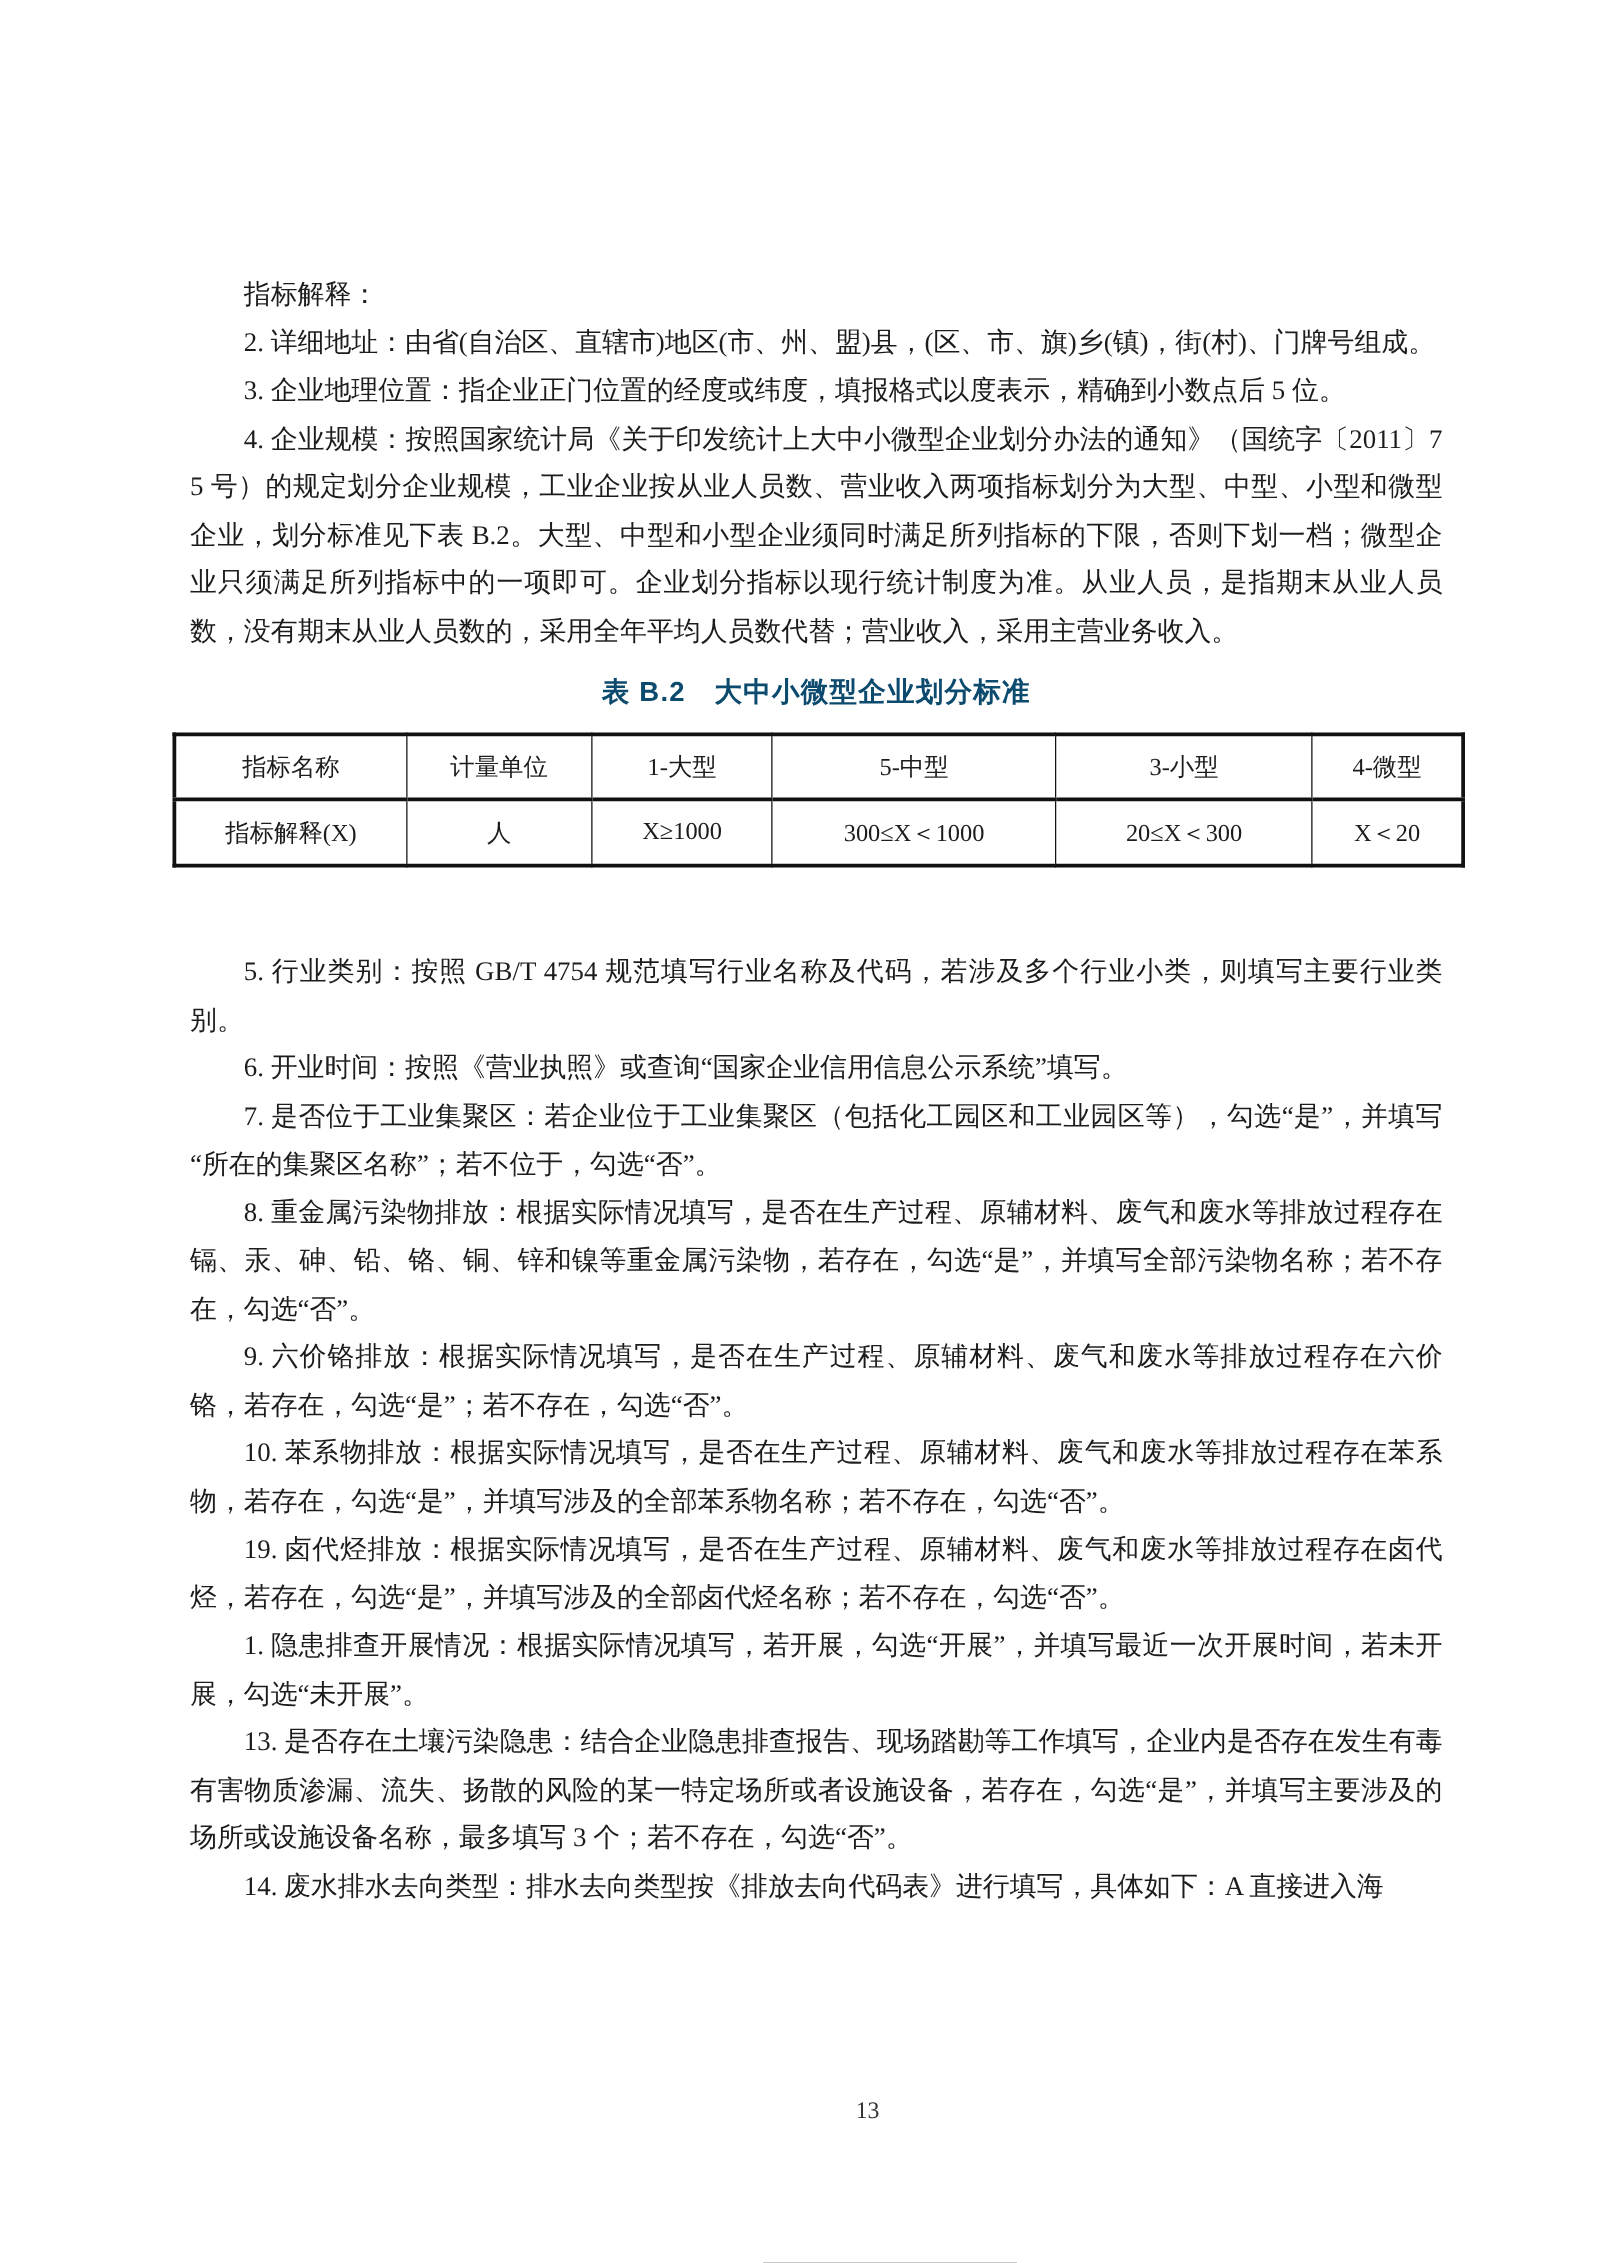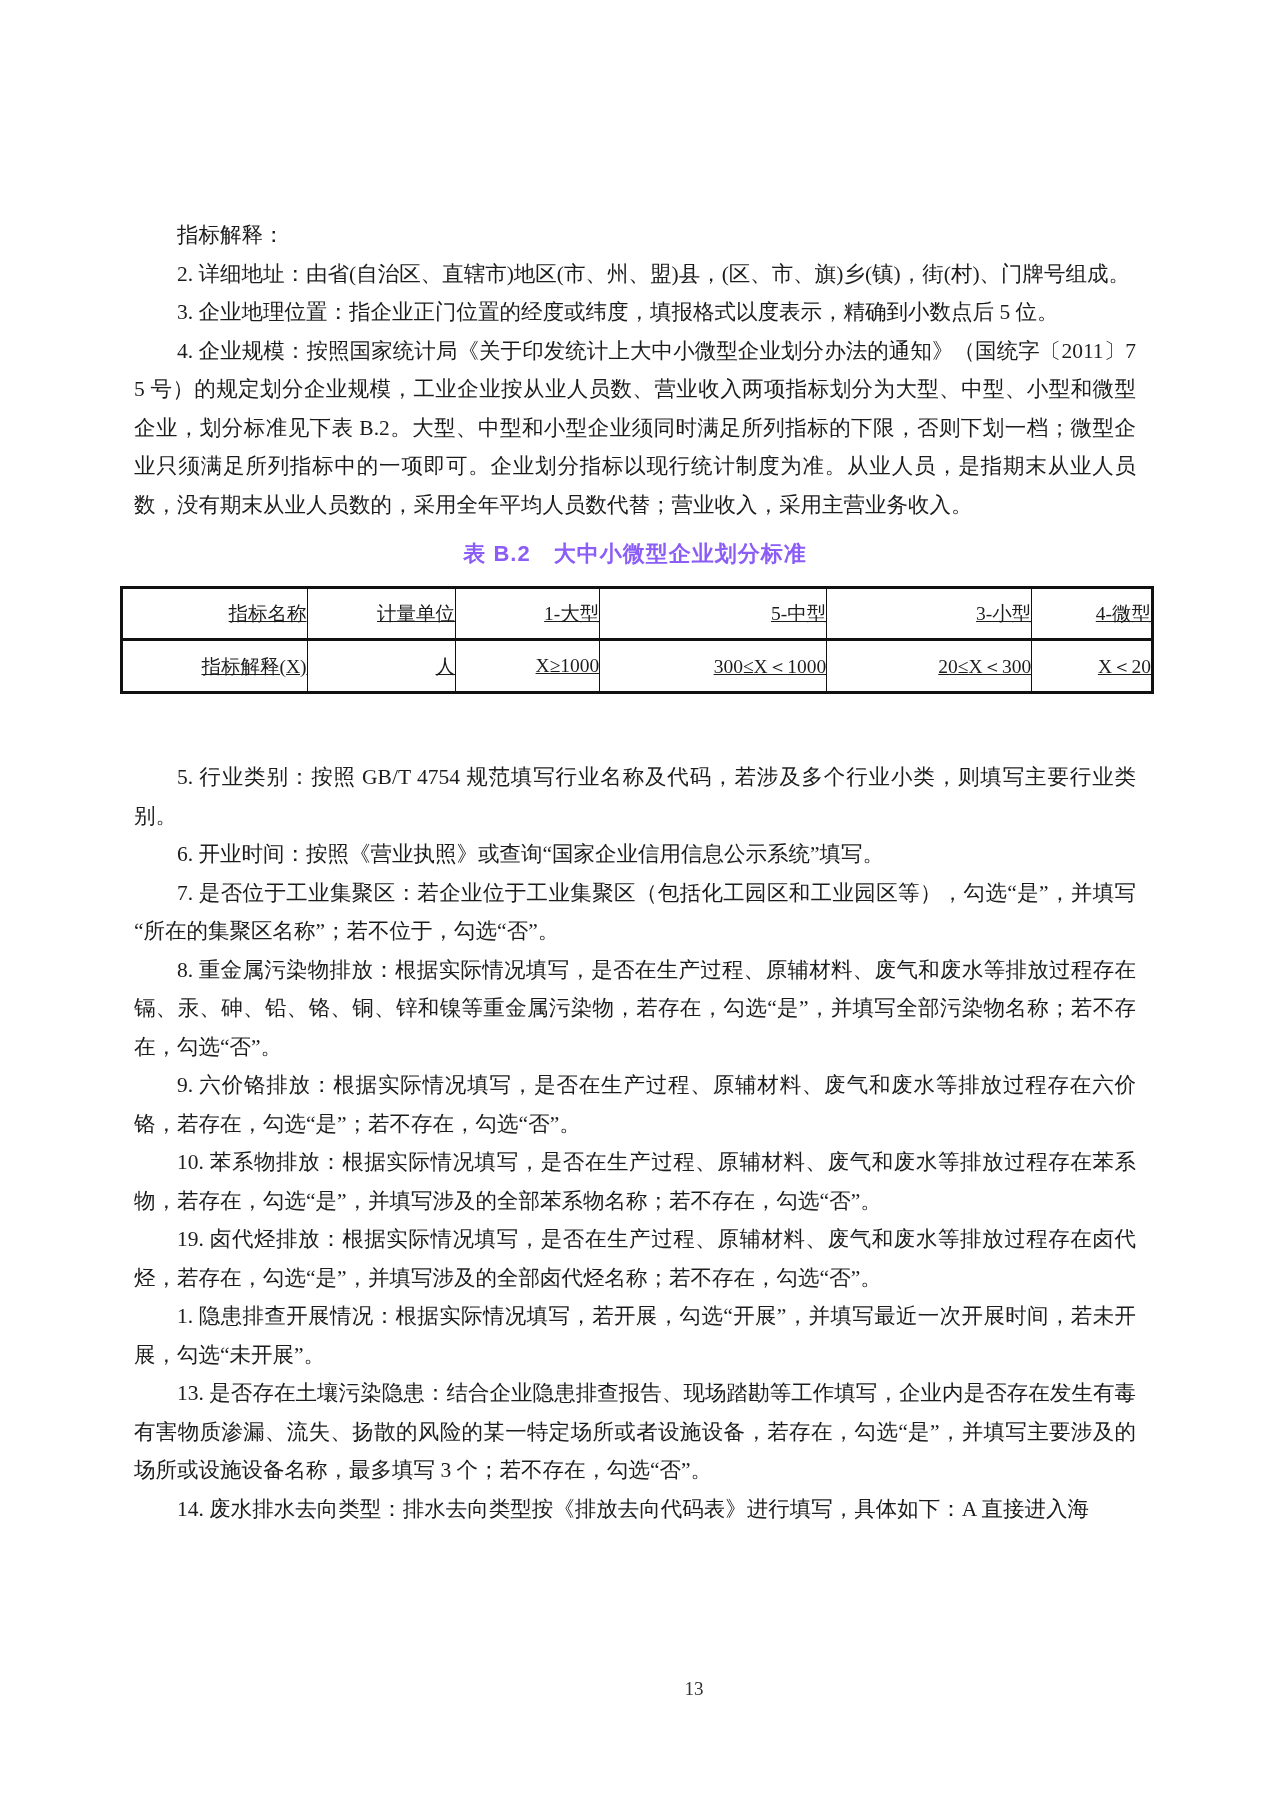--- a/index.html
+++ b/index.html
@@ -8,62 +8,61 @@
     width: 1280px;
     height: 1810px;
     margin: 0 auto;
     background: #ffffff;
     font-family: "Liberation Serif", "DejaVu Serif", serif;
     color: #1c1c1c;
     overflow: hidden;
   }
   .body-block {
     position: absolute;
-    left: 134px;
+    left: 152px;
     top: 216px;
     width: 1002px;
   }
   p.para {
     margin: 0;
     font-size: 21.5px;
     line-height: 38.5px;
     text-align: justify;
     text-align-last: left;
     text-indent: 2em;
     word-break: break-all;
     color: #1c1c1c;
   }
   .table-title {
     margin: 16px 0 0 0;
     font-family: "Liberation Sans", "DejaVu Sans", sans-serif;
     font-weight: bold;
     font-size: 22px;
     line-height: 28px;
     text-align: center;
-    color: #8b5cf6;
+    color: #0c4a6e;
     letter-spacing: 1px;
   }
   table.b2 {
     margin-top: 18px;
     margin-left: -14px;
     width: 1034px;
     border-collapse: collapse;
     table-layout: fixed;
     border: 3px solid #111;
   }
   table.b2 th, table.b2 td {
     border: 1px solid #111;
     font-weight: normal;
     font-size: 19.5px;
-    text-align: right;
+    text-align: center;
     vertical-align: middle;
     padding: 0;
     color: #1c1c1c;
     font-family: "Liberation Serif", "DejaVu Serif", serif;
-    text-decoration: underline;
   }
   table.b2 thead tr { height: 52px; }
   table.b2 thead th { border-bottom: 3px solid #111; }
   table.b2 tbody tr { height: 53px; }
   .after-block { margin-top: 64px; }
   .page-number {
     position: absolute;
     top: 1678px;
     left: 0;
     width: 100%;

